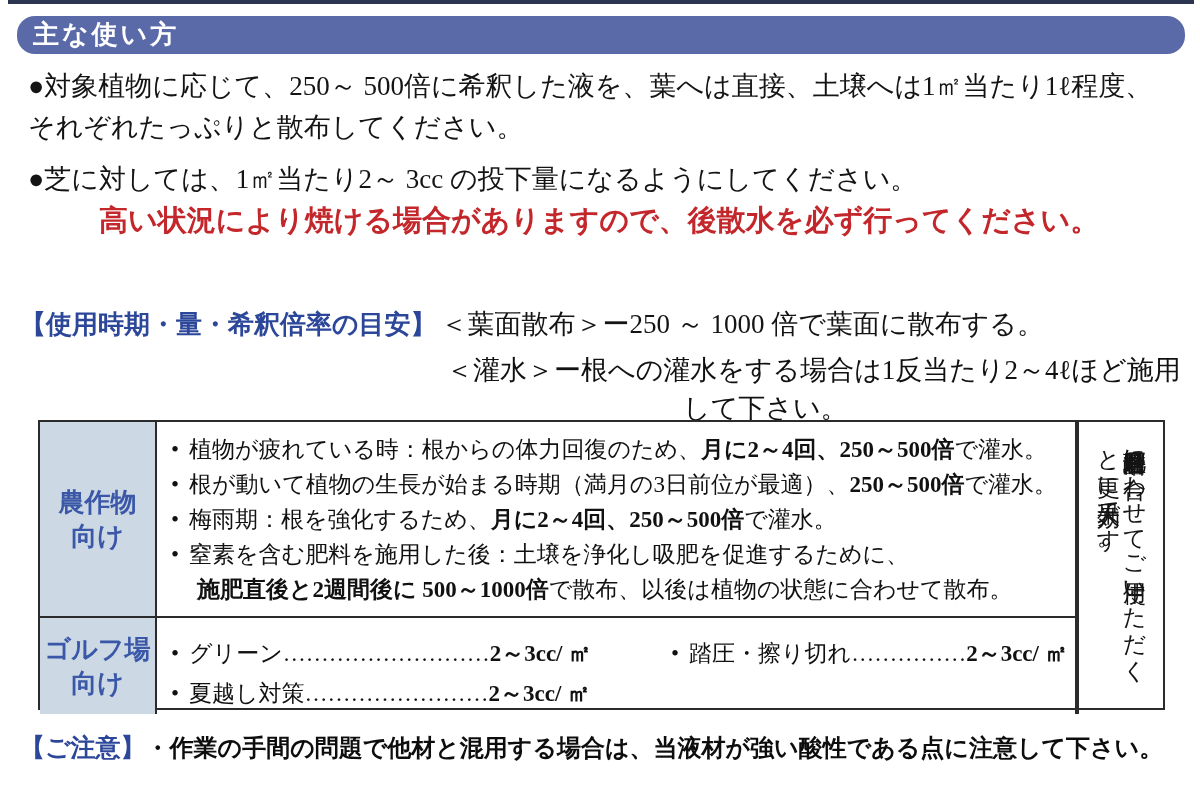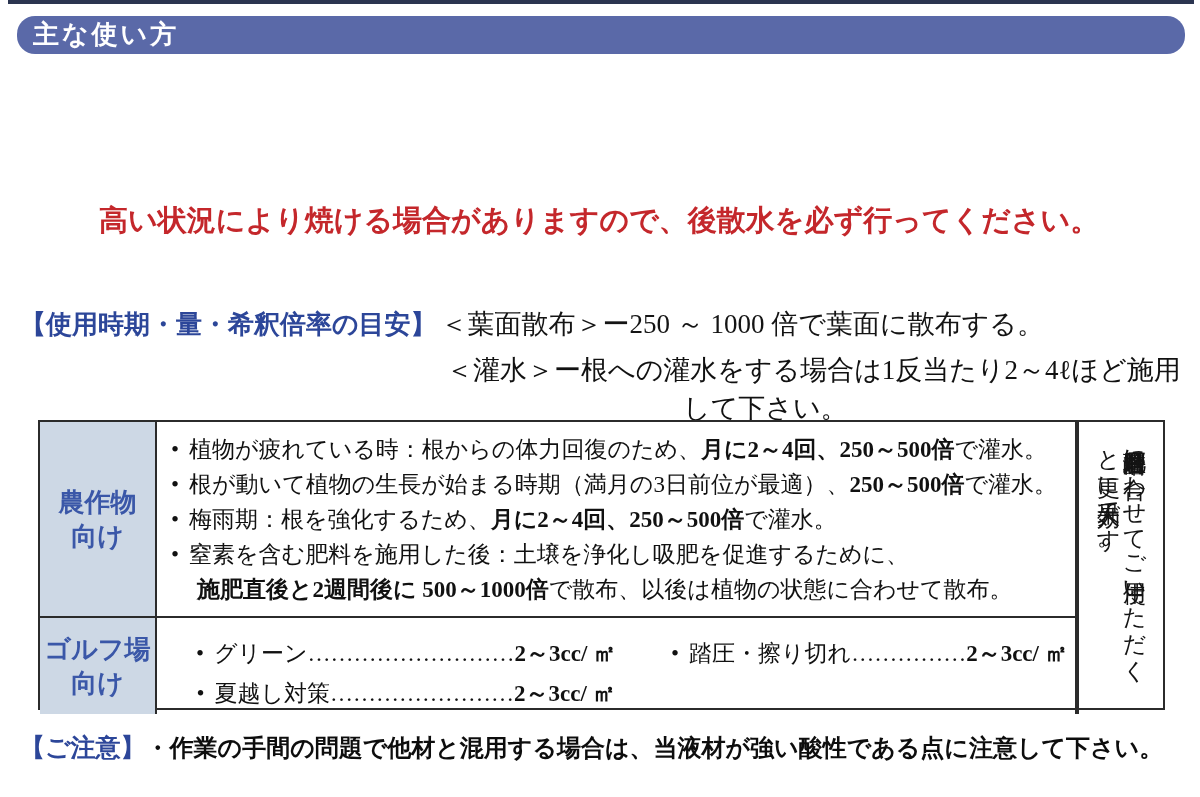--- a/index.html
+++ b/index.html
@@ -51,21 +51,21 @@
   }
   .th-agri{border-bottom:2px solid #2b2b2b;}
   .cell{box-sizing:border-box;border-right:2px solid #2b2b2b;}
   .cell-agri{border-bottom:2px solid #2b2b2b;padding:10px 6px 0 14px;font-size:23px;line-height:35px;}
   .t-item b{font-weight:bold;}
   .t-cont{padding-left:26px;}
   .blt{display:inline-block;margin-right:10px;}
   .cell-golf{padding:16px 6px 0 14px;font-size:23px;display:flex;align-items:flex-start;}
   .g-col1{width:470px;}
   .g-col2{margin-left:30px;}
-  .g-item{line-height:40px;white-space:nowrap;text-align:center;}
+  .g-item{line-height:40px;white-space:nowrap;}
   .g-item b{font-weight:bold;}
   .side{
     grid-column:3;grid-row:1 / 3;box-sizing:border-box;
     display:flex;justify-content:center;padding-top:12px;
   }
   .side-inner{
     writing-mode:vertical-rl;text-orientation:mixed;
     font-size:23px;line-height:26px;height:262px;color:#141414;
   }
 
@@ -79,20 +79,22 @@
 </head>
 <body>
 
 <div class="abs" id="topline"></div>
 
 <div class="abs" id="titlebar">
   <span>主な使い方</span>
 </div>
 
 <div class="abs" id="intro">
+  <p>●対象植物に応じて、250～ 500倍に希釈した液を、葉へは直接、土壌へは1㎡当たり1ℓ程度、それぞれたっぷりと散布してください。</p>
+  <p>●芝に対しては、1㎡当たり2～ 3cc の投下量になるようにしてください。</p>
 </div>
 
 <div class="abs" id="warning">
   <div class="w2">高い状況により焼ける場合がありますので、後散水を必ず行ってください。</div>
 </div>
 
 <div class="abs" id="guide-l1">
   <span class="guide-label">【使用時期・量・希釈倍率の目安】</span>
   <span class="guide-text">＜葉面散布＞ー250 ～ 1000 倍で葉面に散布する。</span>
 </div>

